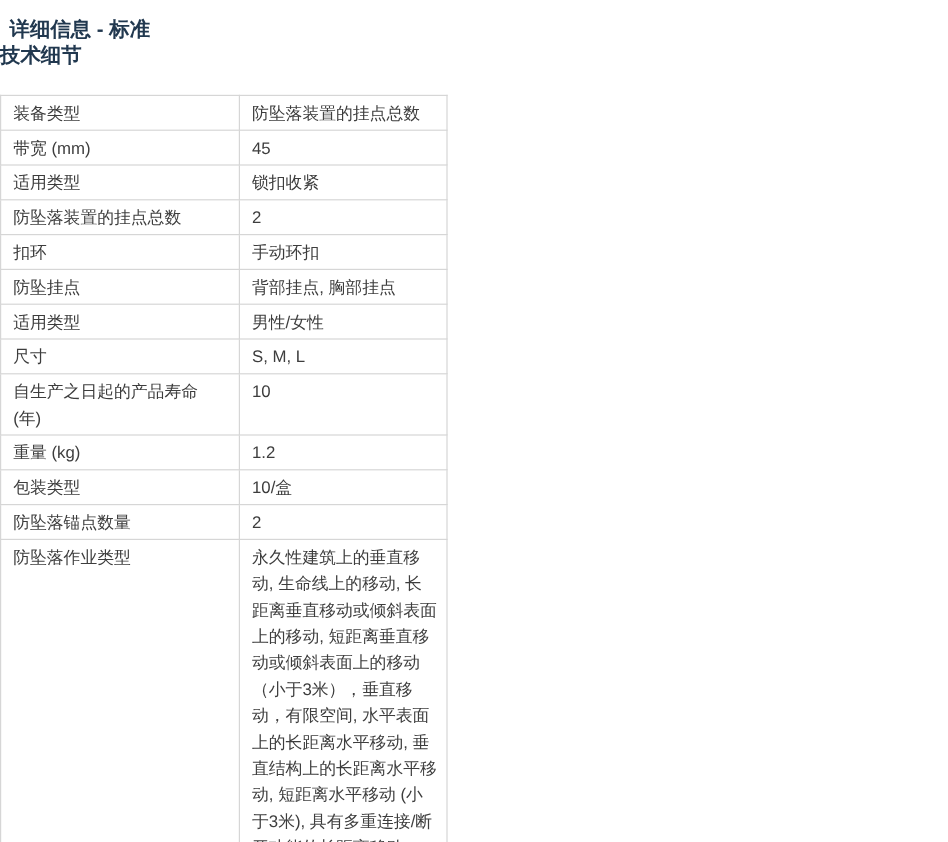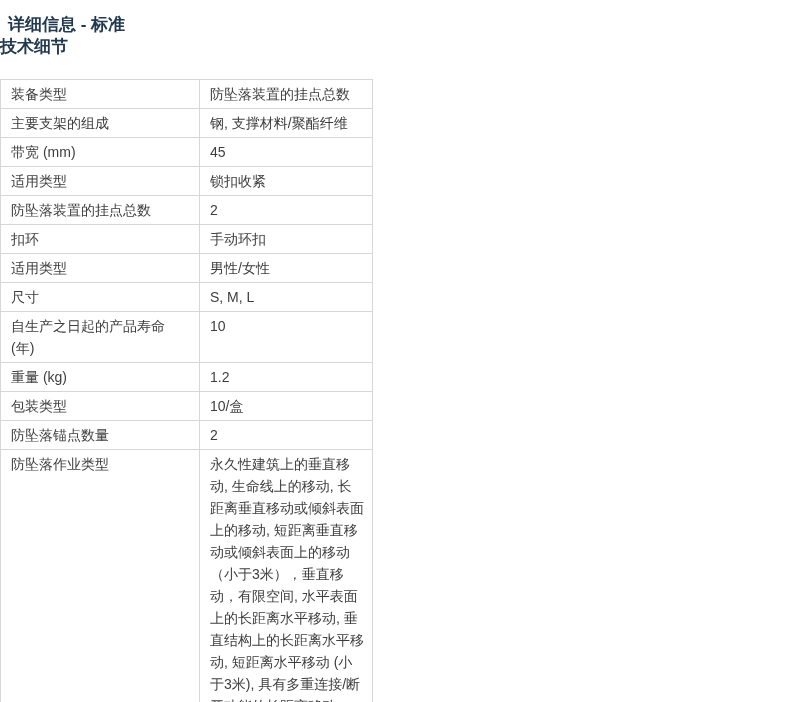--- a/index.html
+++ b/index.html
@@ -71,38 +71,38 @@
   </div>
   <div class="right-pane">
     <h2 class="section-heading">技术细节</h2>
     <table class="spec-table">
       <tbody id="spec-rows">
           <tr>
             <td class="label-cell">装备类型</td>
             <td class="value-cell">防坠落装置的挂点总数</td>
           </tr>
           <tr>
-            <td class="label-cell">主要支架的组成</td>
-            <td class="value-cell">钢, 支撑材料/聚酯纤维</td>
-          </tr>
-          <tr>
             <td class="label-cell">带宽 (mm)</td>
             <td class="value-cell">45</td>
           </tr>
           <tr>
             <td class="label-cell">适用类型</td>
             <td class="value-cell">锁扣收紧</td>
           </tr>
           <tr>
             <td class="label-cell">防坠落装置的挂点总数</td>
             <td class="value-cell">2</td>
           </tr>
           <tr>
             <td class="label-cell">扣环</td>
             <td class="value-cell">手动环扣</td>
+          </tr>
+          <tr>
+            <td class="label-cell">防坠挂点</td>
+            <td class="value-cell">背部挂点, 胸部挂点</td>
           </tr>
           <tr>
             <td class="label-cell">适用类型</td>
             <td class="value-cell">男性/女性</td>
           </tr>
           <tr>
             <td class="label-cell">尺寸</td>
             <td class="value-cell">S, M, L</td>
           </tr>
           <tr>

